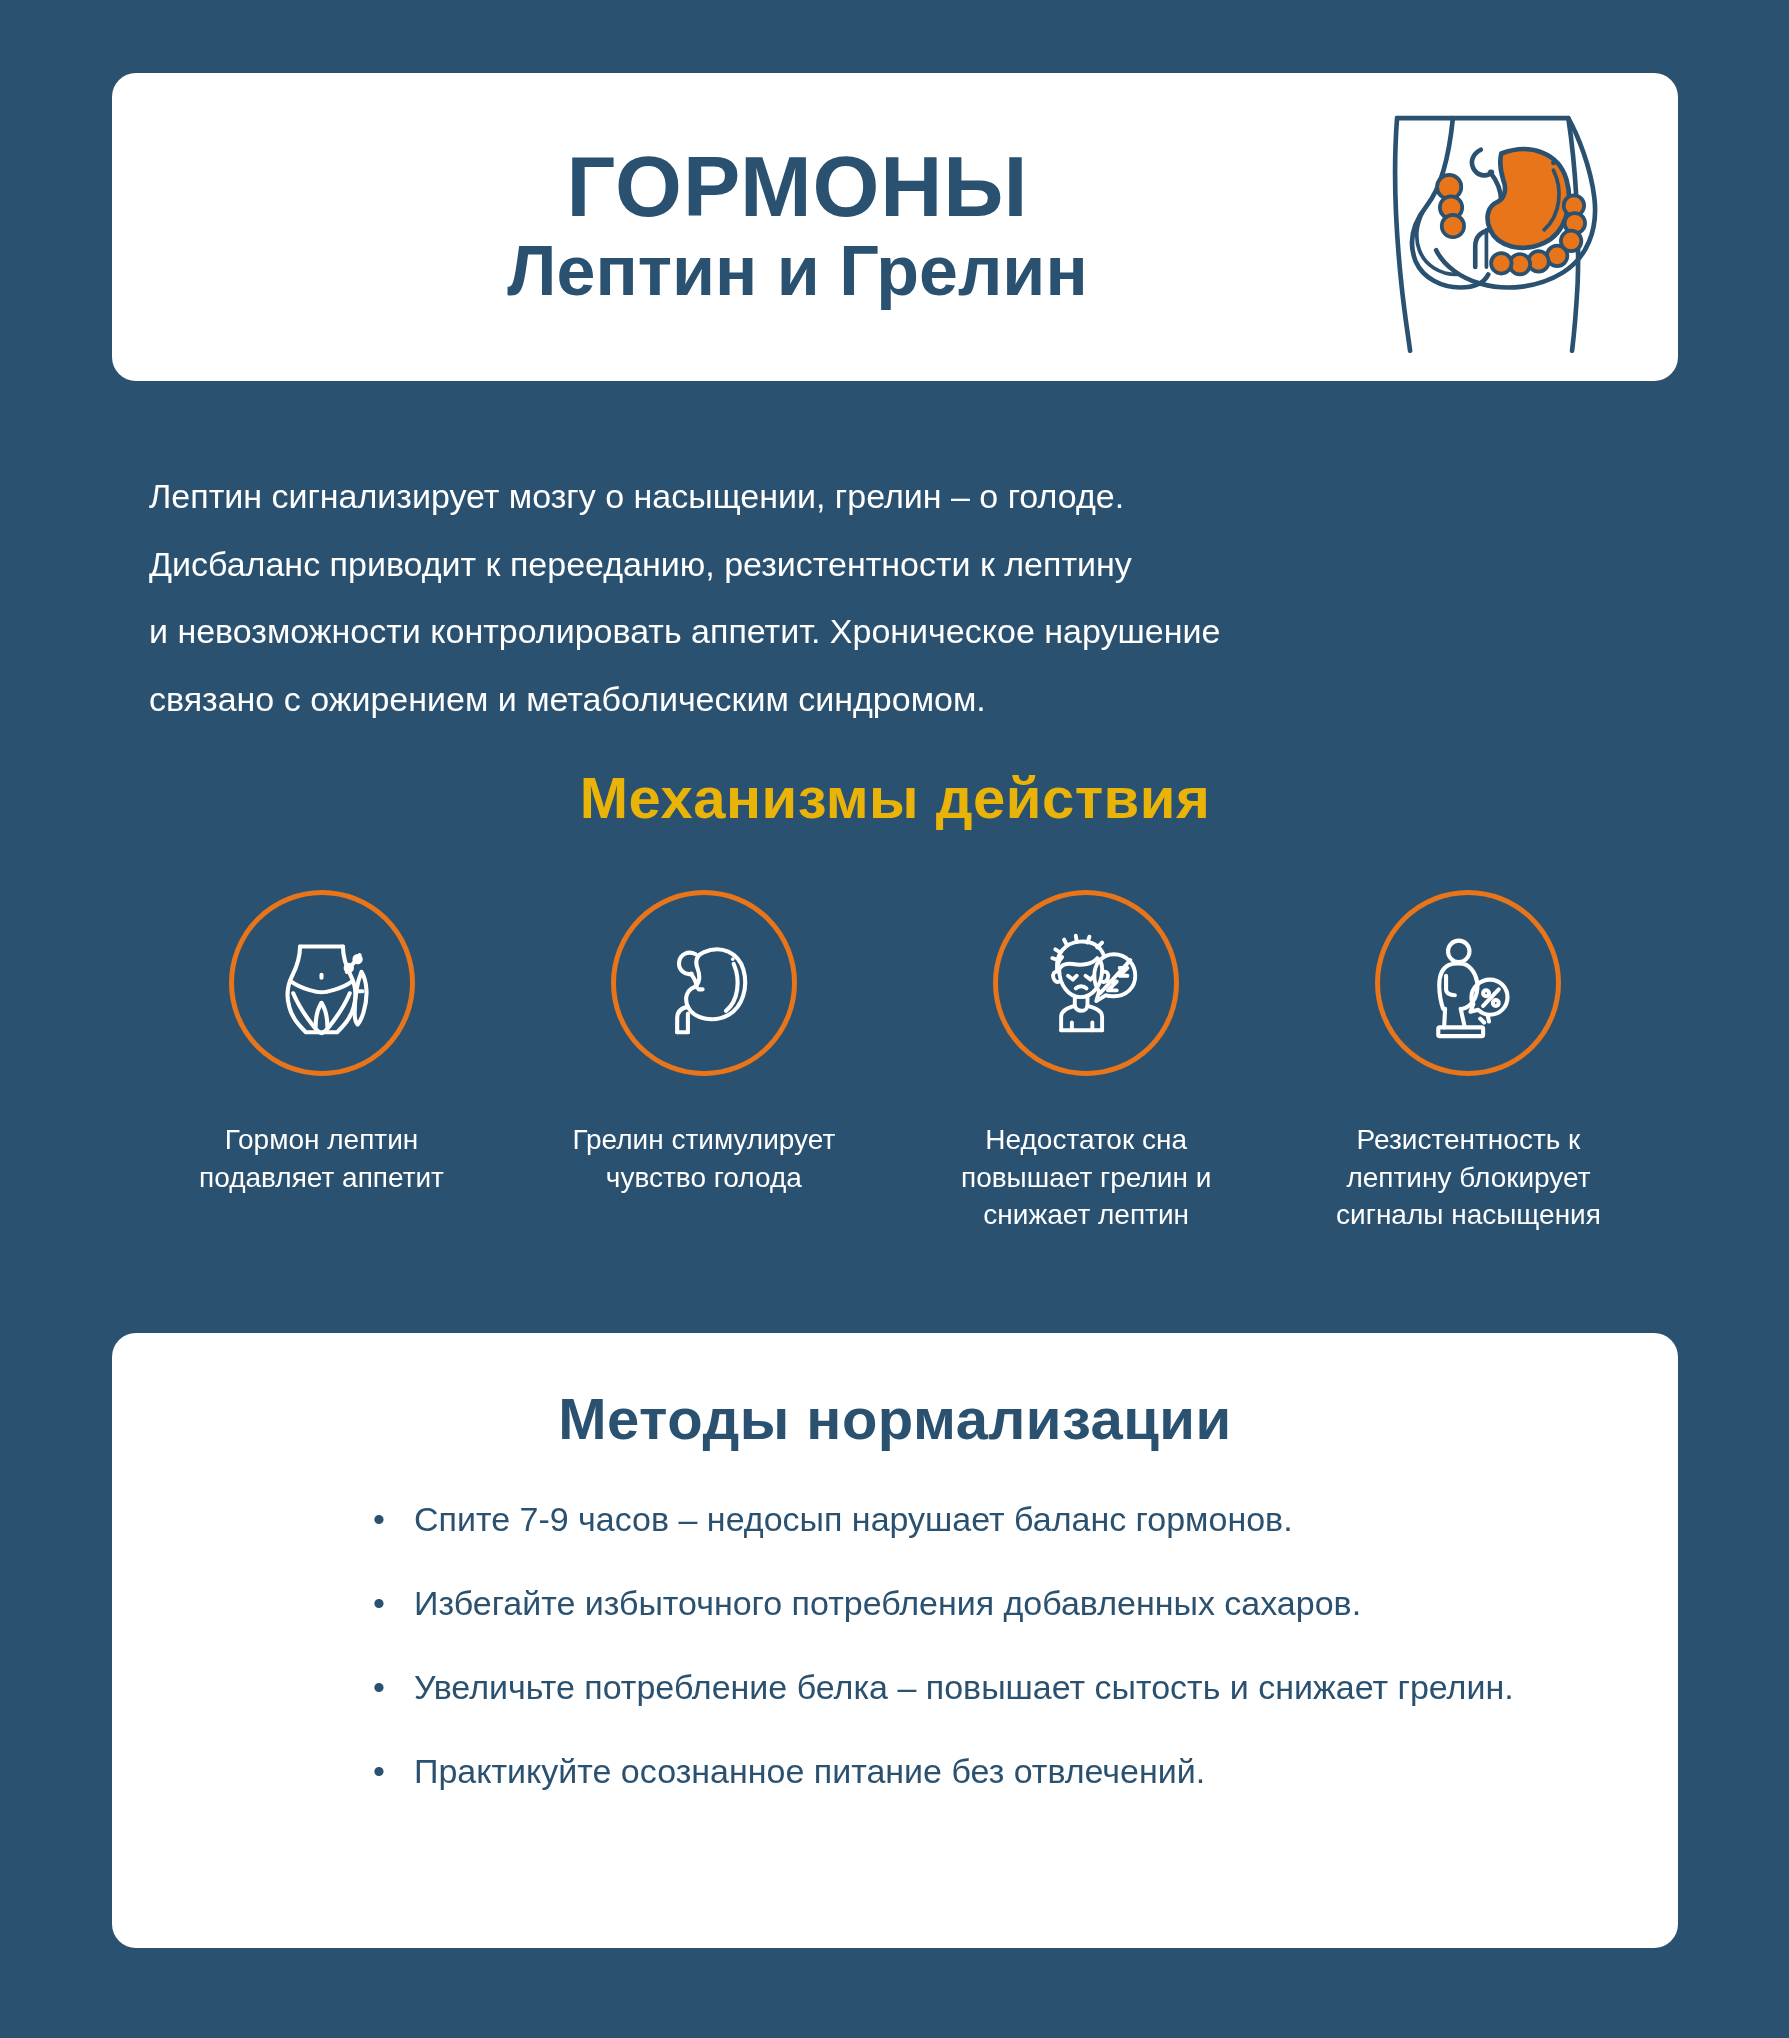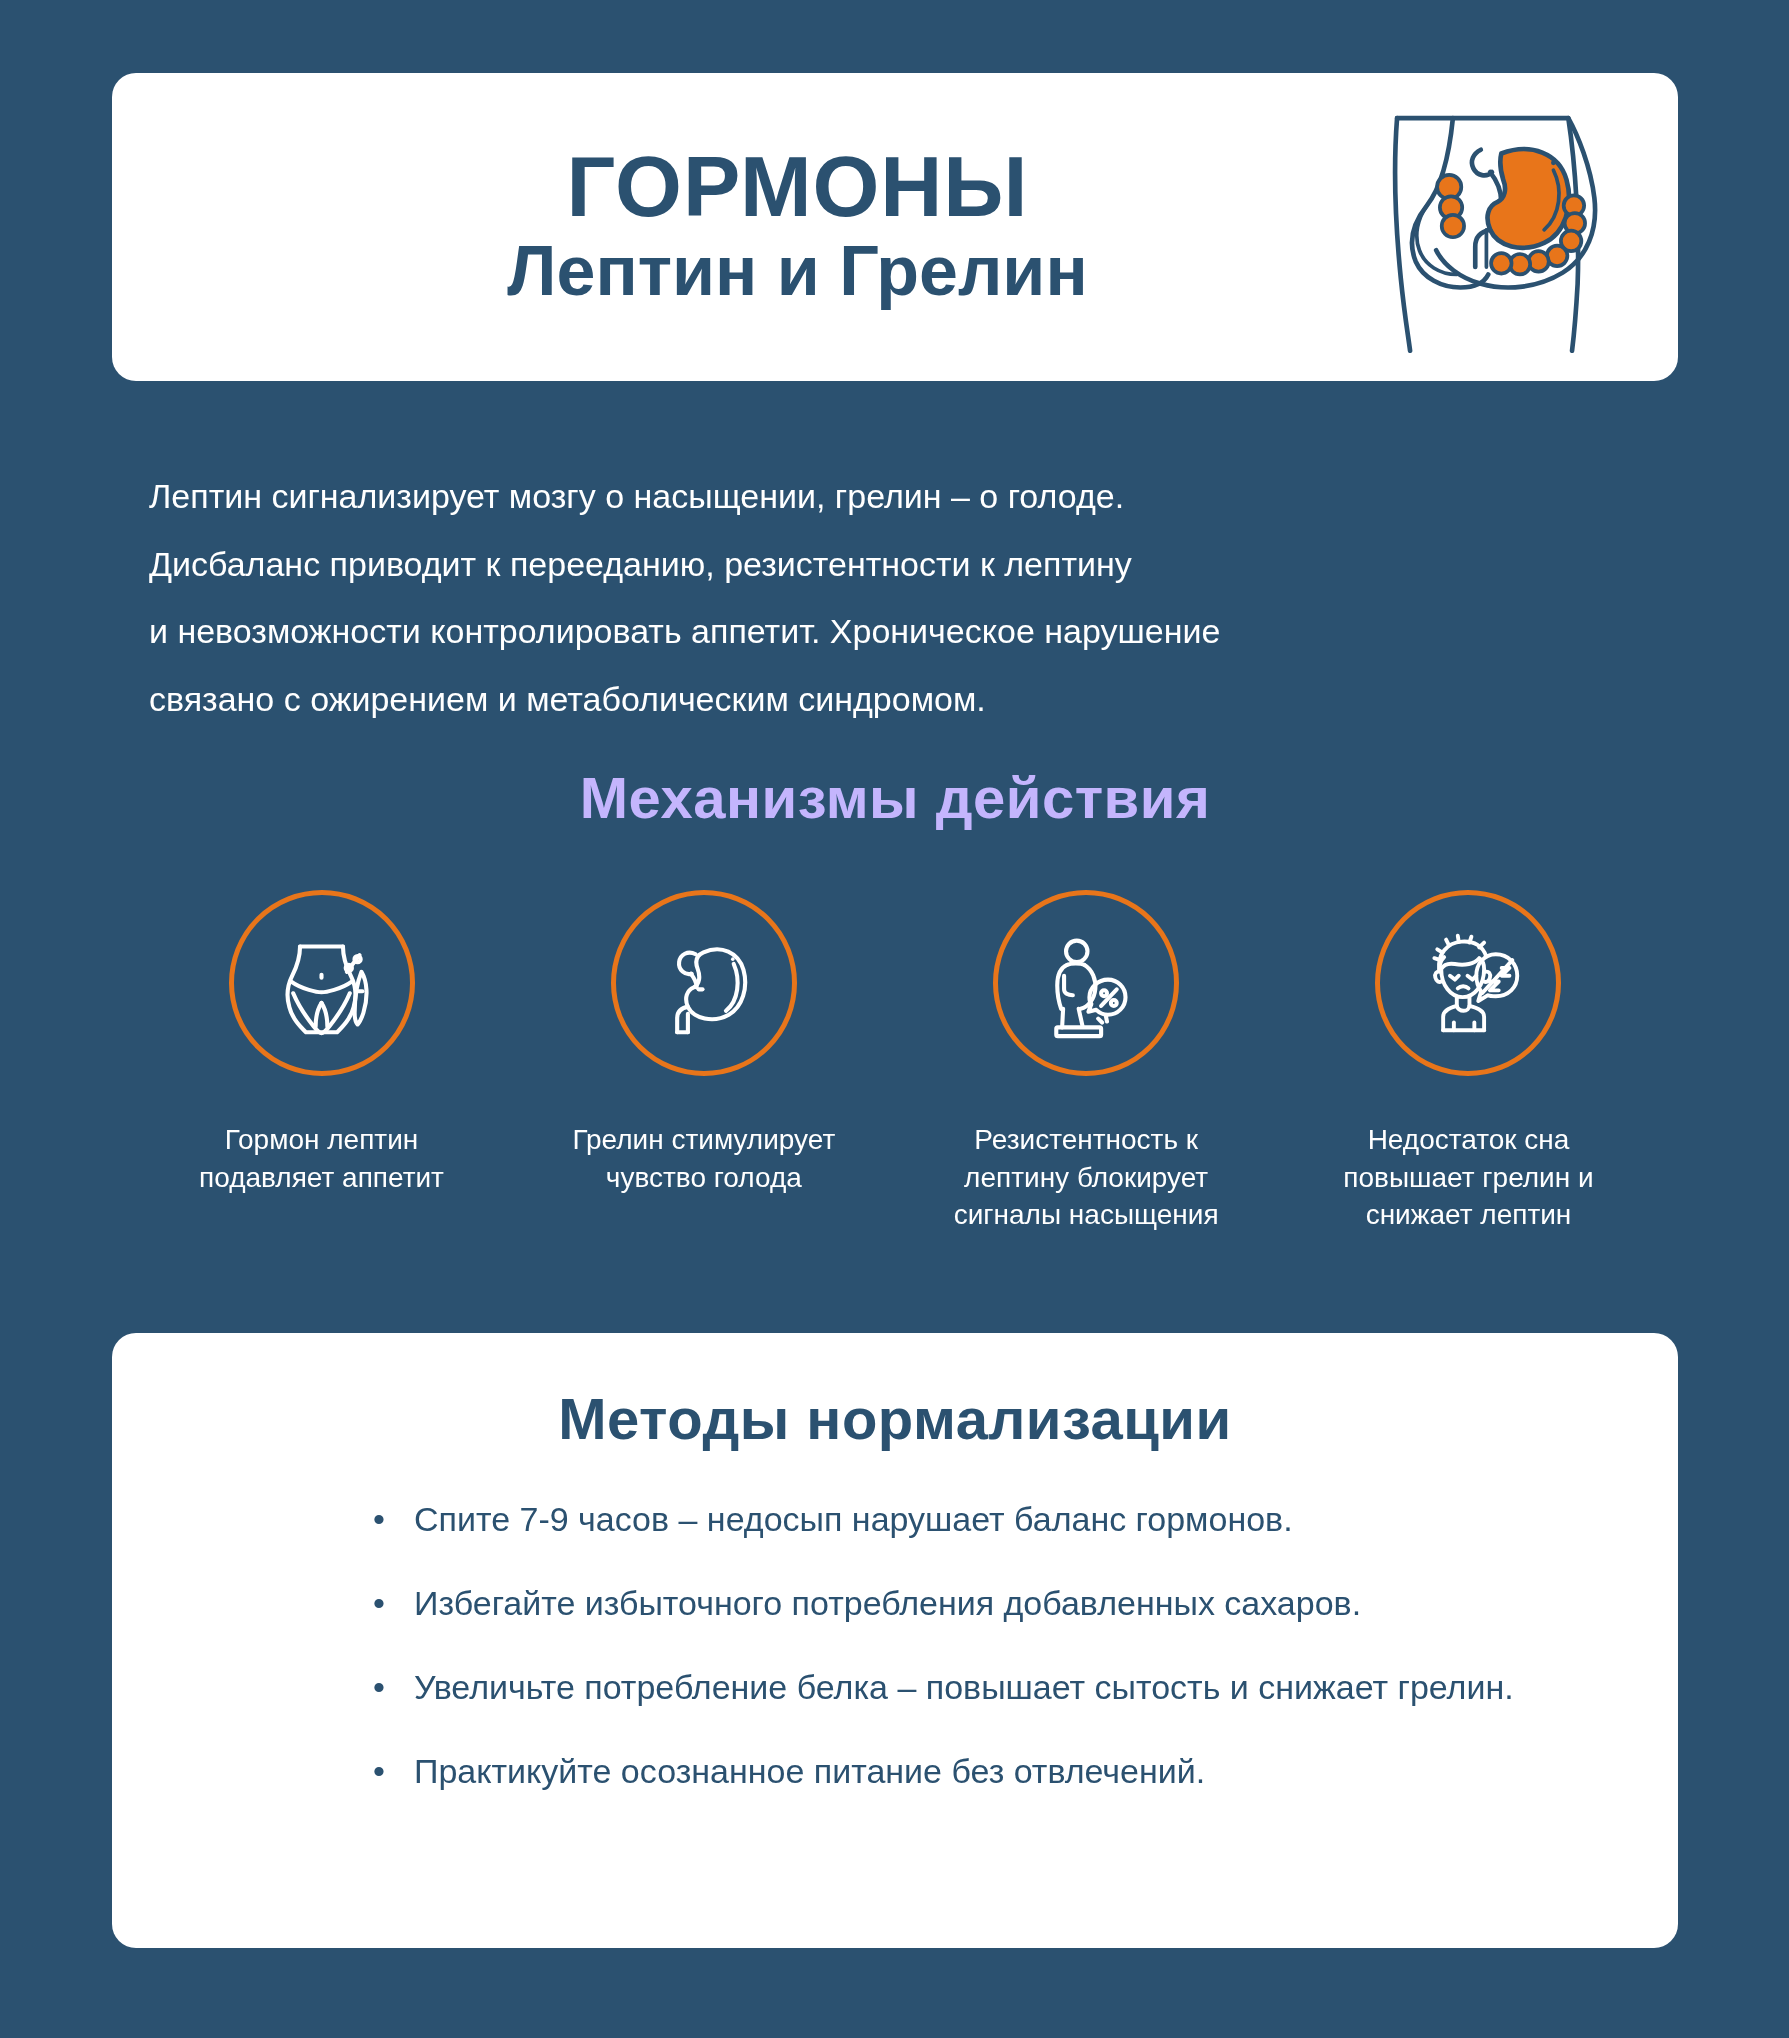--- a/index.html
+++ b/index.html
@@ -82,21 +82,21 @@
   }
   .intro p + p { margin-top: 16px; }
 
   
   .mech-heading {
     position: absolute;
     left: 0;
     top: 764px;
     width: 1790px;
     text-align: center;
-    color: #c4b5fd;
+    color: #eab308;
     font-size: 58px;
     font-weight: 700;
     letter-spacing: 0.5px;
   }
 
   .mech-grid {
     position: absolute;
     left: 149px;
     top: 890px;
     width: 1492px;
@@ -288,20 +288,63 @@
             <path d="M33 110 h11"></path>
           </svg>
         </span>
       </div>
       <div class="mech-caption">Грелин стимулирует чувство голода</div>
     </div>
 
     <div class="mech-item">
       <div class="mech-circle">
         <span>
+          <svg viewBox="0 0 120 120" fill="none" xmlns="http://www.w3.org/2000/svg" stroke="#ffffff" stroke-width="4" stroke-linecap="round" stroke-linejoin="round">
+
+            <path d="M30 46 C28 30 38 18 53 17 C66 16 75 22 78 32"></path>
+            <path d="M30 46 C30 40 32 36 35 33"></path>
+            <path d="M33 28 l-5 -3"></path>
+            <path d="M31 36 l-6 -2"></path>
+            <path d="M40 21 l-3 -6"></path>
+            <path d="M50 17 l-1 -6"></path>
+            <path d="M61 18 l2 -6"></path>
+            <path d="M71 23 l5 -5"></path>
+
+            <path d="M32 45 C32 62 42 74 54 74 C66 74 76 62 76 45 C76 40 74 36 71 34 C66 40 56 42 46 40 C40 39 35 40 32 45 Z"></path>
+
+            <path d="M31 48 C27 47 25 50 26 54 C27 58 30 59 32 58"></path>
+            <path d="M77 48 C81 47 83 50 82 54 C81 58 78 59 76 58"></path>
+
+            <path d="M41 52 l5 4 l4 -4"></path>
+            <path d="M59 52 l5 4 l4 -4"></path>
+
+            <path d="M49 65 C52 62 57 62 60 65"></path>
+
+            <path d="M48 74 L48 82 C48 86 52 88 55 88 C58 88 61 86 61 82 L61 74"></path>
+            <path d="M34 108 L34 94 C34 89 40 85 48 83"></path>
+            <path d="M76 108 L76 94 C76 89 70 85 61 83"></path>
+            <path d="M34 108 H76"></path>
+            <path d="M45 100 v8"></path>
+            <path d="M66 100 v8"></path>
+
+            <path d="M88 30 C101 30 110 40 110 52 C110 64 101 73 88 73 C85 73 82 73 80 72 L70 78 L73 68 C70 64 68 58 68 52 C68 40 76 30 88 30 Z"></path>
+
+            <path d="M82 58 h9 l-9 9 h9"></path>
+            <path d="M94 44 h8 l-8 8 h8"></path>
+
+            <path d="M74 70 L105 36"></path>
+          </svg>
+        </span>
+      </div>
+      <div class="mech-caption">Недостаток сна повышает грелин и снижает лептин</div>
+    </div>
+
+    <div class="mech-item">
+      <div class="mech-circle">
+        <span>
           <svg viewBox="0 0 120 120" fill="none" xmlns="http://www.w3.org/2000/svg" stroke="#ffffff" stroke-width="4.2" stroke-linecap="round" stroke-linejoin="round">
 
             <circle cx="50" cy="27" r="11"></circle>
 
             <path d="M40 41 C33 44 30 52 30 62 C30 72 32 80 34 86"></path>
             <path d="M58 41 C66 46 70 56 69 66 C68 76 62 84 54 86"></path>
             <path d="M40 41 C44 39 54 39 58 41"></path>
 
             <path d="M37 52 L37 66 C37 70 41 72 46 72"></path>
 
@@ -314,63 +357,20 @@
             <path d="M80 94 l1 5"></path>
 
             <path d="M82 56 C92 56 100 64 100 74 C100 84 92 92 82 92 C77 92 73 90 70 87 L62 89 L65 81 C63 79 63 76 63 74 C63 64 72 56 82 56 Z"></path>
             <circle cx="78" cy="70" r="3"></circle>
             <circle cx="88" cy="80" r="3"></circle>
             <path d="M75 83 L91 66"></path>
           </svg>
         </span>
       </div>
       <div class="mech-caption">Резистентность к лептину блокирует сигналы насыщения</div>
-    </div>
-
-    <div class="mech-item">
-      <div class="mech-circle">
-        <span>
-          <svg viewBox="0 0 120 120" fill="none" xmlns="http://www.w3.org/2000/svg" stroke="#ffffff" stroke-width="4" stroke-linecap="round" stroke-linejoin="round">
-
-            <path d="M30 46 C28 30 38 18 53 17 C66 16 75 22 78 32"></path>
-            <path d="M30 46 C30 40 32 36 35 33"></path>
-            <path d="M33 28 l-5 -3"></path>
-            <path d="M31 36 l-6 -2"></path>
-            <path d="M40 21 l-3 -6"></path>
-            <path d="M50 17 l-1 -6"></path>
-            <path d="M61 18 l2 -6"></path>
-            <path d="M71 23 l5 -5"></path>
-
-            <path d="M32 45 C32 62 42 74 54 74 C66 74 76 62 76 45 C76 40 74 36 71 34 C66 40 56 42 46 40 C40 39 35 40 32 45 Z"></path>
-
-            <path d="M31 48 C27 47 25 50 26 54 C27 58 30 59 32 58"></path>
-            <path d="M77 48 C81 47 83 50 82 54 C81 58 78 59 76 58"></path>
-
-            <path d="M41 52 l5 4 l4 -4"></path>
-            <path d="M59 52 l5 4 l4 -4"></path>
-
-            <path d="M49 65 C52 62 57 62 60 65"></path>
-
-            <path d="M48 74 L48 82 C48 86 52 88 55 88 C58 88 61 86 61 82 L61 74"></path>
-            <path d="M34 108 L34 94 C34 89 40 85 48 83"></path>
-            <path d="M76 108 L76 94 C76 89 70 85 61 83"></path>
-            <path d="M34 108 H76"></path>
-            <path d="M45 100 v8"></path>
-            <path d="M66 100 v8"></path>
-
-            <path d="M88 30 C101 30 110 40 110 52 C110 64 101 73 88 73 C85 73 82 73 80 72 L70 78 L73 68 C70 64 68 58 68 52 C68 40 76 30 88 30 Z"></path>
-
-            <path d="M82 58 h9 l-9 9 h9"></path>
-            <path d="M94 44 h8 l-8 8 h8"></path>
-
-            <path d="M74 70 L105 36"></path>
-          </svg>
-        </span>
-      </div>
-      <div class="mech-caption">Недостаток сна повышает грелин и снижает лептин</div>
     </div>
 
   </div>
 
   <div class="methods-card">
     <div class="methods-heading">Методы нормализации</div>
     <ul class="methods-list">
       <li>
         <span class="bullet">•</span>
         <span>Спите 7-9 часов – недосып нарушает баланс гормонов.</span>

